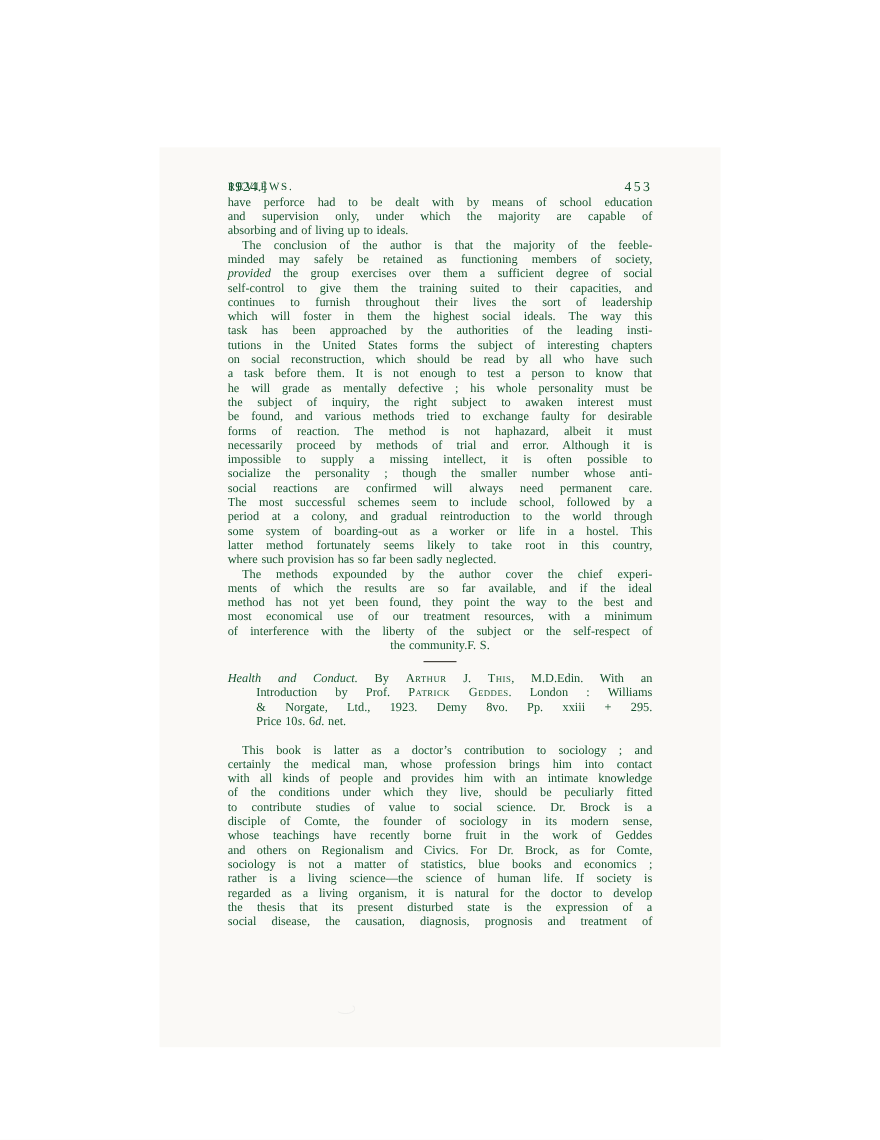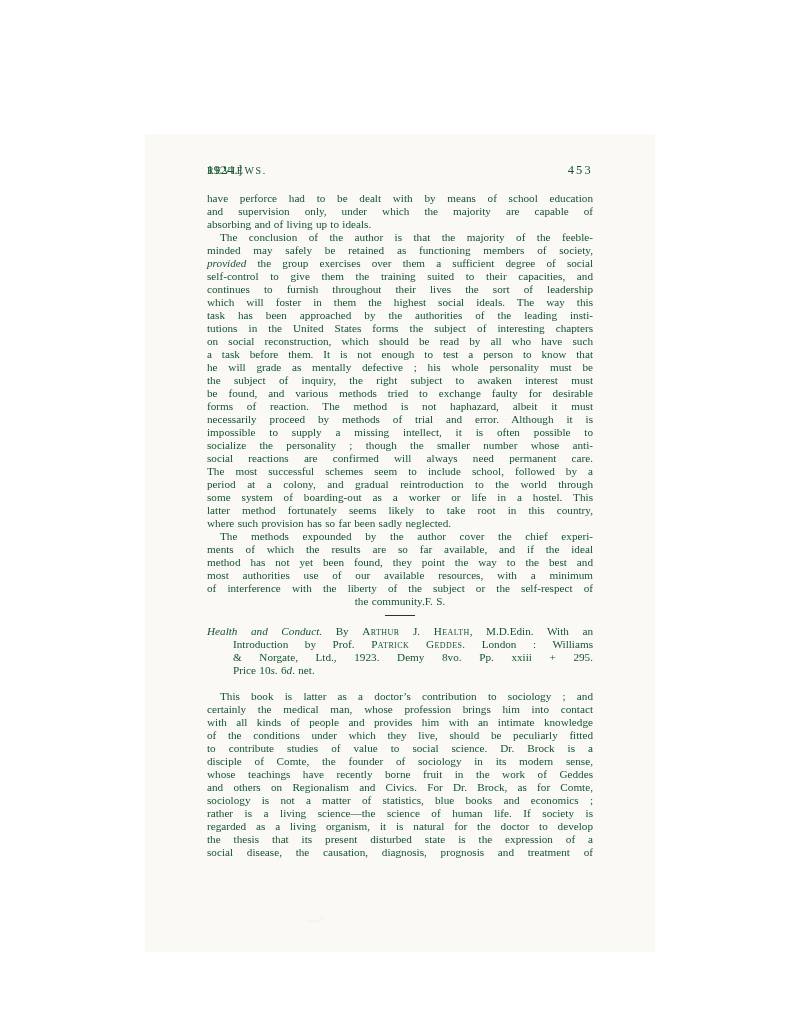--- a/index.html
+++ b/index.html
@@ -29,21 +29,20 @@
     line-height: 14px;
   }
   .hdr-year { position: absolute; left: 0; top: 0; letter-spacing: 0.6px; }
   .hdr-title {
     position: absolute; left: 0; right: 0; top: 1px;
     font-size: 10px; letter-spacing: 1.6px;
   }
   .hdr-page { position: absolute; right: 0; top: 0; letter-spacing: 2.2px; }
   
   .bodytext {
-    margin-top: 14px;
     font-size: 11.2px;
     line-height: 13px;
     word-spacing: 0.5px;
   }
   .pl {
     text-align: justify;
     text-align-last: justify;
     white-space: normal;
   }
   .pl-last { text-align-last: left; }
@@ -114,32 +113,32 @@
           <div class="pl">The most successful schemes seem to include school, followed by a</div>
           <div class="pl">period at a colony, and gradual reintroduction to the world through</div>
           <div class="pl">some system of boarding-out as a worker or life in a hostel. This</div>
           <div class="pl">latter method fortunately seems likely to take root in this country,</div>
           <div class="pl pl-last">where such provision has so far been sadly neglected.</div>
         </div>
       <div class="para">
           <div class="pl pl-indent">The methods expounded by the author cover the chief experi-</div>
           <div class="pl">ments of which the results are so far available, and if the ideal</div>
           <div class="pl">method has not yet been found, they point the way to the best and</div>
-          <div class="pl">most authorities use of our available resources, with a minimum</div>
+          <div class="pl">most economical use of our treatment resources, with a minimum</div>
           <div class="pl">of interference with the liberty of the subject or the self-respect of</div>
           <div class="pl pl-last pl-sig">
             <span>the community.</span>
             <span>F. S.</span>
           </div>
         </div>
 
       <div class="divider"></div>
 
       <div class="para citation">
-          <div class="pl"><i>Health and Conduct.</i> By <span class="sc">Arthur</span> J. <span class="sc">Health</span>, M.D.Edin. With an</div>
+          <div class="pl"><i>Health and Conduct.</i> By <span class="sc">Arthur</span> J. <span class="sc">This</span>, M.D.Edin. With an</div>
           <div class="pl pl-hang">Introduction by Prof. <span class="sc">Patrick Geddes</span>. London : Williams</div>
           <div class="pl pl-hang">&amp; Norgate, Ltd., 1923. Demy 8vo. Pp. xxiii + 295.</div>
           <div class="pl pl-hang pl-last">Price 10<i>s</i>. 6<i>d</i>. net.</div>
         </div>
 
       <div class="para para2">
           <div class="pl pl-indent">This book is latter as a doctor’s contribution to sociology ; and</div>
           <div class="pl">certainly the medical man, whose profession brings him into contact</div>
           <div class="pl">with all kinds of people and provides him with an intimate knowledge</div>
           <div class="pl">of the conditions under which they live, should be peculiarly fitted</div>

